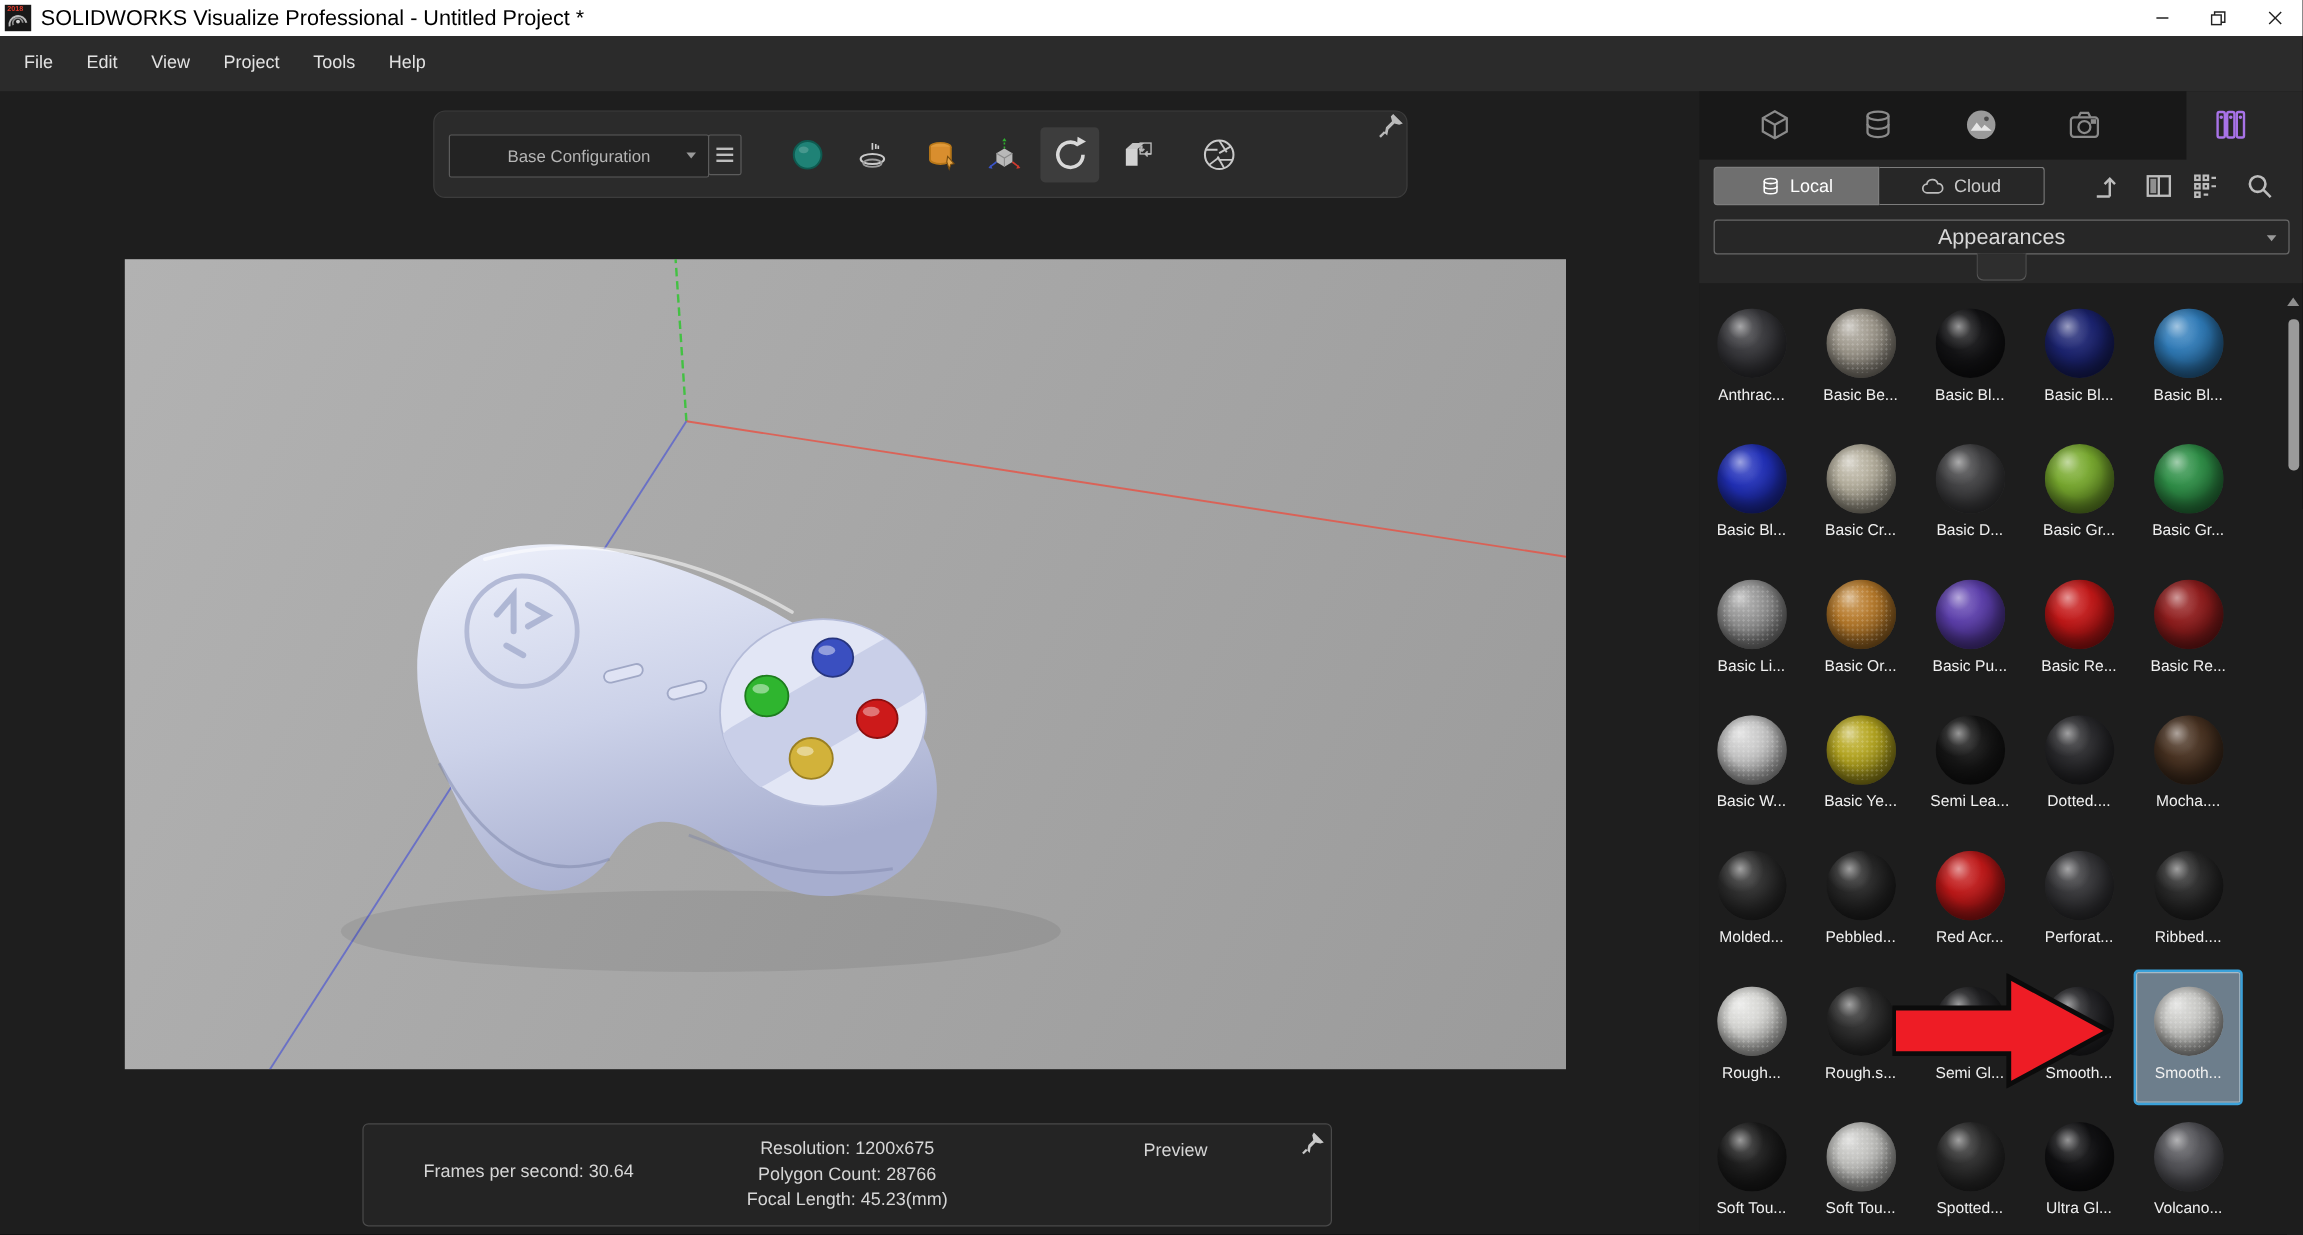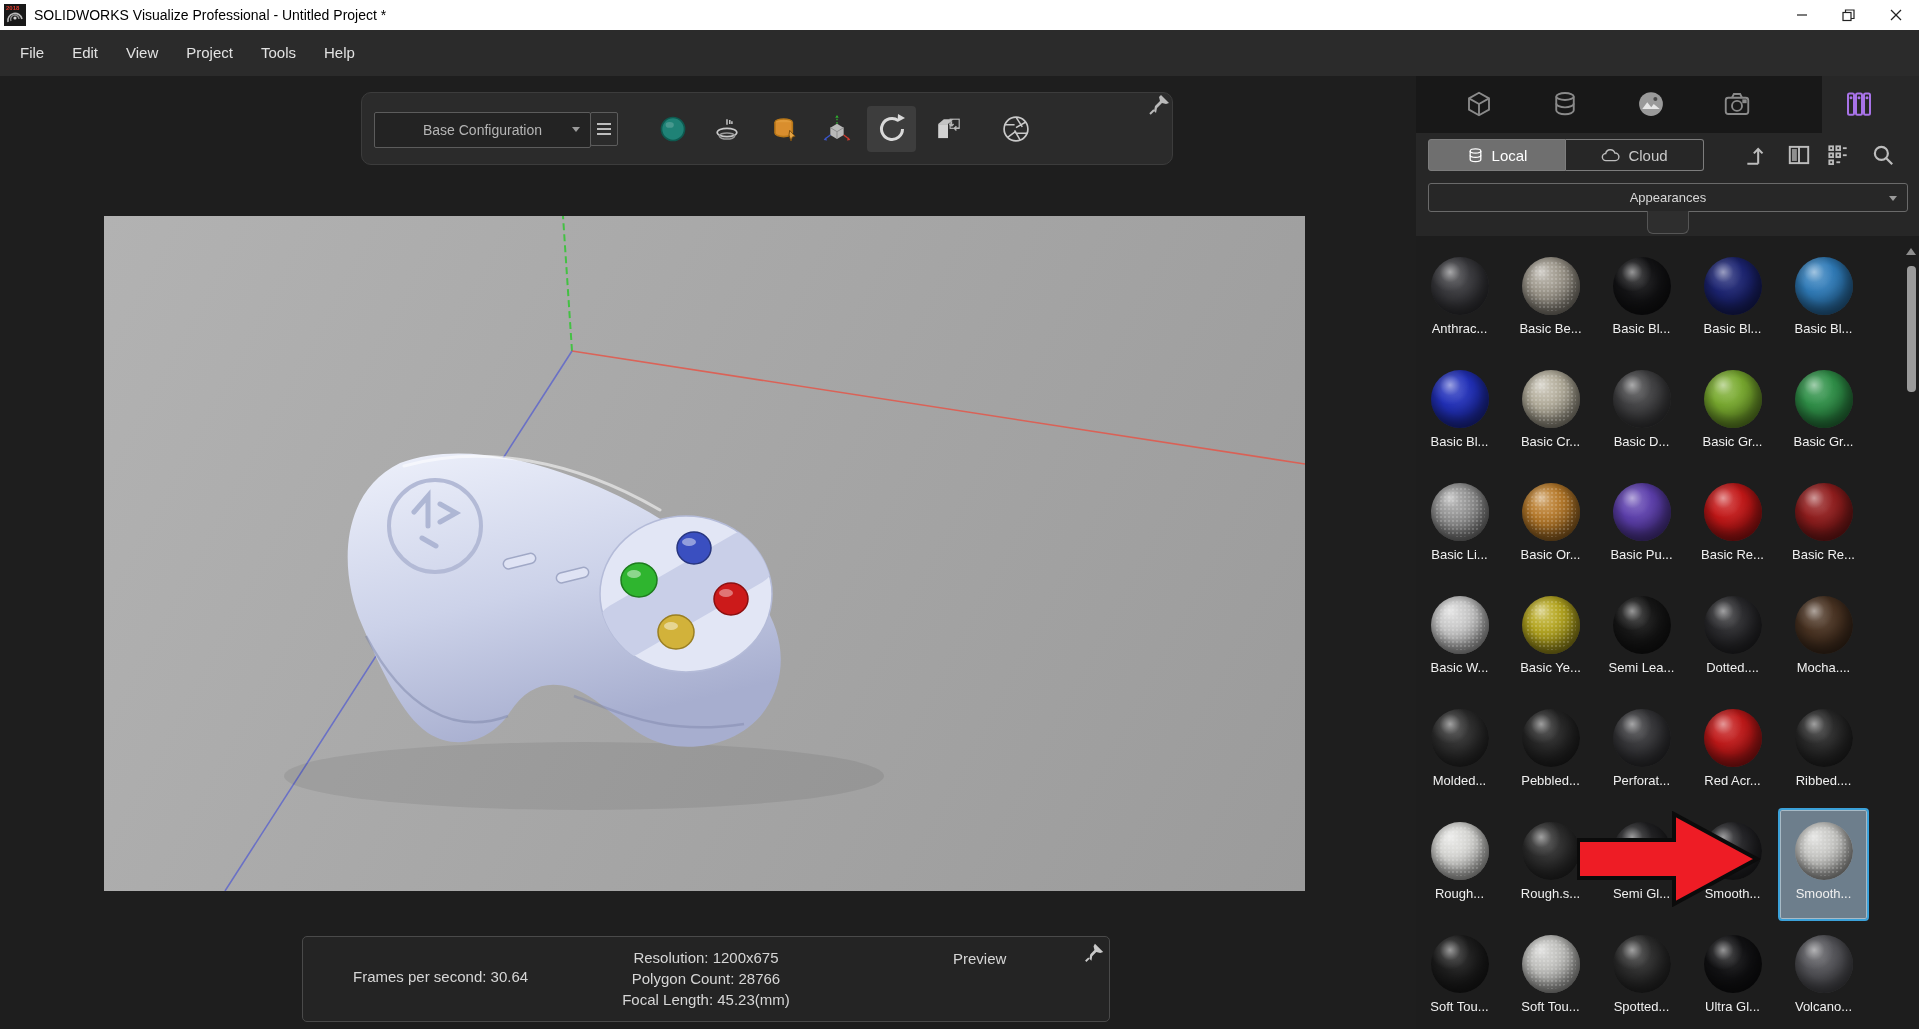--- a/index.html
+++ b/index.html
@@ -5,21 +5,21 @@
   html,body{margin:0;padding:0;background:#000;}
   #app{position:relative;width:1919px;height:1029px;overflow:hidden;
        font-family:"Liberation Sans",sans-serif;background:#1e1e1e;
        -webkit-font-smoothing:antialiased;}
   
   #titlebar{position:absolute;left:0;top:0;width:1919px;height:30px;background:#ffffff;
             display:flex;align-items:center;color:#000;}
   #app-icon{width:22px;height:22px;margin:0 8px 0 4px;background:#181818;position:relative;flex:0 0 auto;}
   #app-icon .yr{position:absolute;top:1px;left:2px;font-size:6px;color:#e03a2a;font-weight:bold;letter-spacing:0;}
   #app-icon svg{position:absolute;left:2px;top:6px;}
-  #titlebar .title{font-size:14px;}
+  #titlebar .title{font-size:18px;}
   #win-controls{margin-left:auto;display:flex;height:30px;}
   .winbtn{width:47px;height:30px;display:flex;align-items:center;justify-content:center;background:transparent;border:none;cursor:pointer;}
   .winbtn svg{display:block;}
   
   #menubar{position:absolute;left:0;top:30px;width:1919px;height:46px;background:#2b2b2b;
            display:flex;align-items:center;padding-left:6px;box-sizing:border-box;}
   .menu-item{color:#e2e2e2;font-size:15px;padding:0 14px;height:46px;line-height:46px;cursor:default;}
   
   #toolbar{position:absolute;left:361px;top:92px;width:812px;height:73px;background:#2b2b2b;
            border:1px solid #3c3c3c;border-radius:10px;box-sizing:border-box;}
@@ -55,21 +55,21 @@
   .ptab{position:absolute;top:13px;width:32px;height:32px;border:none;background:transparent;cursor:pointer;padding:0;}
   
   #toggle-group{position:absolute;left:12px;top:63px;height:32px;display:flex;}
   .tgl{width:138px;height:32px;box-sizing:border-box;display:flex;align-items:center;justify-content:center;
        gap:8px;font-size:15px;cursor:pointer;border:1px solid #7d7d7d;}
   #tgl-local{background:#6f6f6f;color:#fff;border-radius:3px 0 0 3px;}
   #tgl-cloud{background:transparent;color:#c9c9c9;border-left:none;border-radius:0 3px 3px 0;}
   .hdr-icon{position:absolute;top:66px;width:28px;height:28px;border:none;background:transparent;cursor:pointer;padding:0;}
   
   #appearances-dd{position:absolute;left:12px;top:107px;width:480px;height:29px;box-sizing:border-box;
-                  border:1px solid #6a6a6a;border-radius:3px;color:#d8d8d8;font-size:13px;
+                  border:1px solid #6a6a6a;border-radius:3px;color:#d8d8d8;font-size:18px;
                   display:flex;align-items:center;justify-content:center;cursor:pointer;background:#272727;}
   #appearances-dd .caret{position:absolute;right:10px;top:12px;width:0;height:0;
                   border-left:4px solid transparent;border-right:4px solid transparent;border-top:5px solid #9a9a9a;}
   #collapse-handle{position:absolute;left:231px;top:135px;width:40px;height:22px;background:#2e2e2e;
                   border:1px solid #555;border-top:none;border-radius:0 0 6px 6px;cursor:pointer;}
   
   #materials-grid{position:absolute;left:-2px;top:167px;width:455px;display:grid;
                   grid-template-columns:repeat(5,91px);grid-auto-rows:113px;}
   .mat{box-sizing:border-box;display:flex;flex-direction:column;align-items:center;padding-top:12px;
        border:2px solid transparent;border-radius:4px;cursor:pointer;}
@@ -466,26 +466,26 @@
         </div>
         <div class="mat">
           <div class="ball" style="--c: #2e2e2e;"></div>
           <div class="mlabel">Molded...</div>
         </div>
         <div class="mat">
           <div class="ball" style="--c: #272727;"></div>
           <div class="mlabel">Pebbled...</div>
         </div>
         <div class="mat">
+          <div class="ball" style="--c: #c21818;"></div>
+          <div class="mlabel">Red Acr...</div>
+        </div>
+        <div class="mat">
           <div class="ball" style="--c: #37373a;"></div>
           <div class="mlabel">Perforat...</div>
-        </div>
-        <div class="mat">
-          <div class="ball" style="--c: #c21818;"></div>
-          <div class="mlabel">Red Acr...</div>
         </div>
         <div class="mat">
           <div class="ball" style="--c: #2a2a2a;"></div>
           <div class="mlabel">Ribbed....</div>
         </div>
         <div class="mat">
           <div class="ball speckled" style="--c: #d9d9d6;"></div>
           <div class="mlabel">Rough...</div>
         </div>
         <div class="mat">

